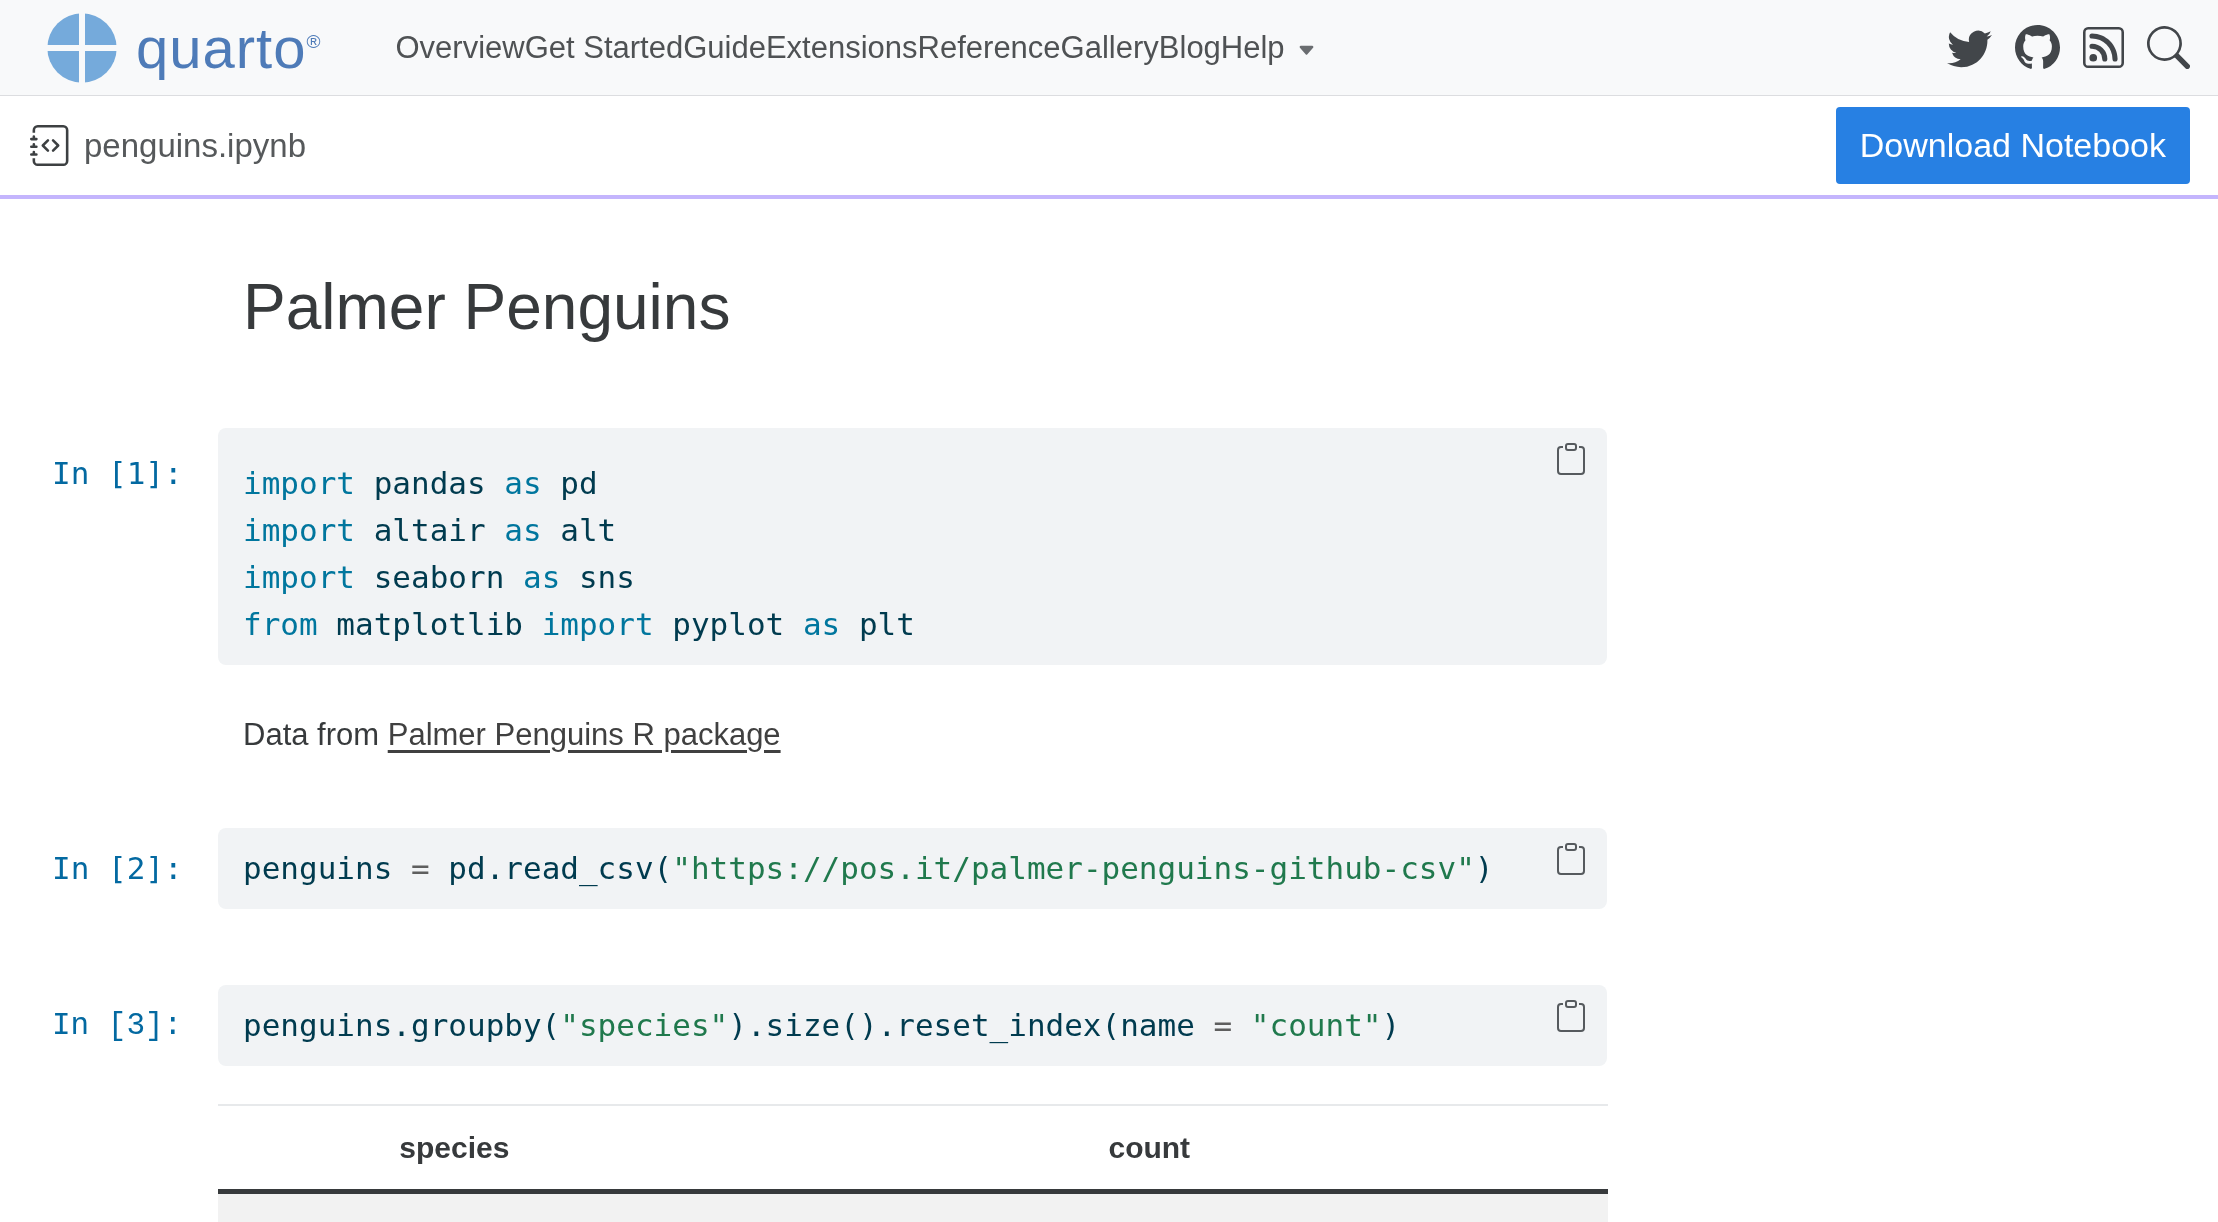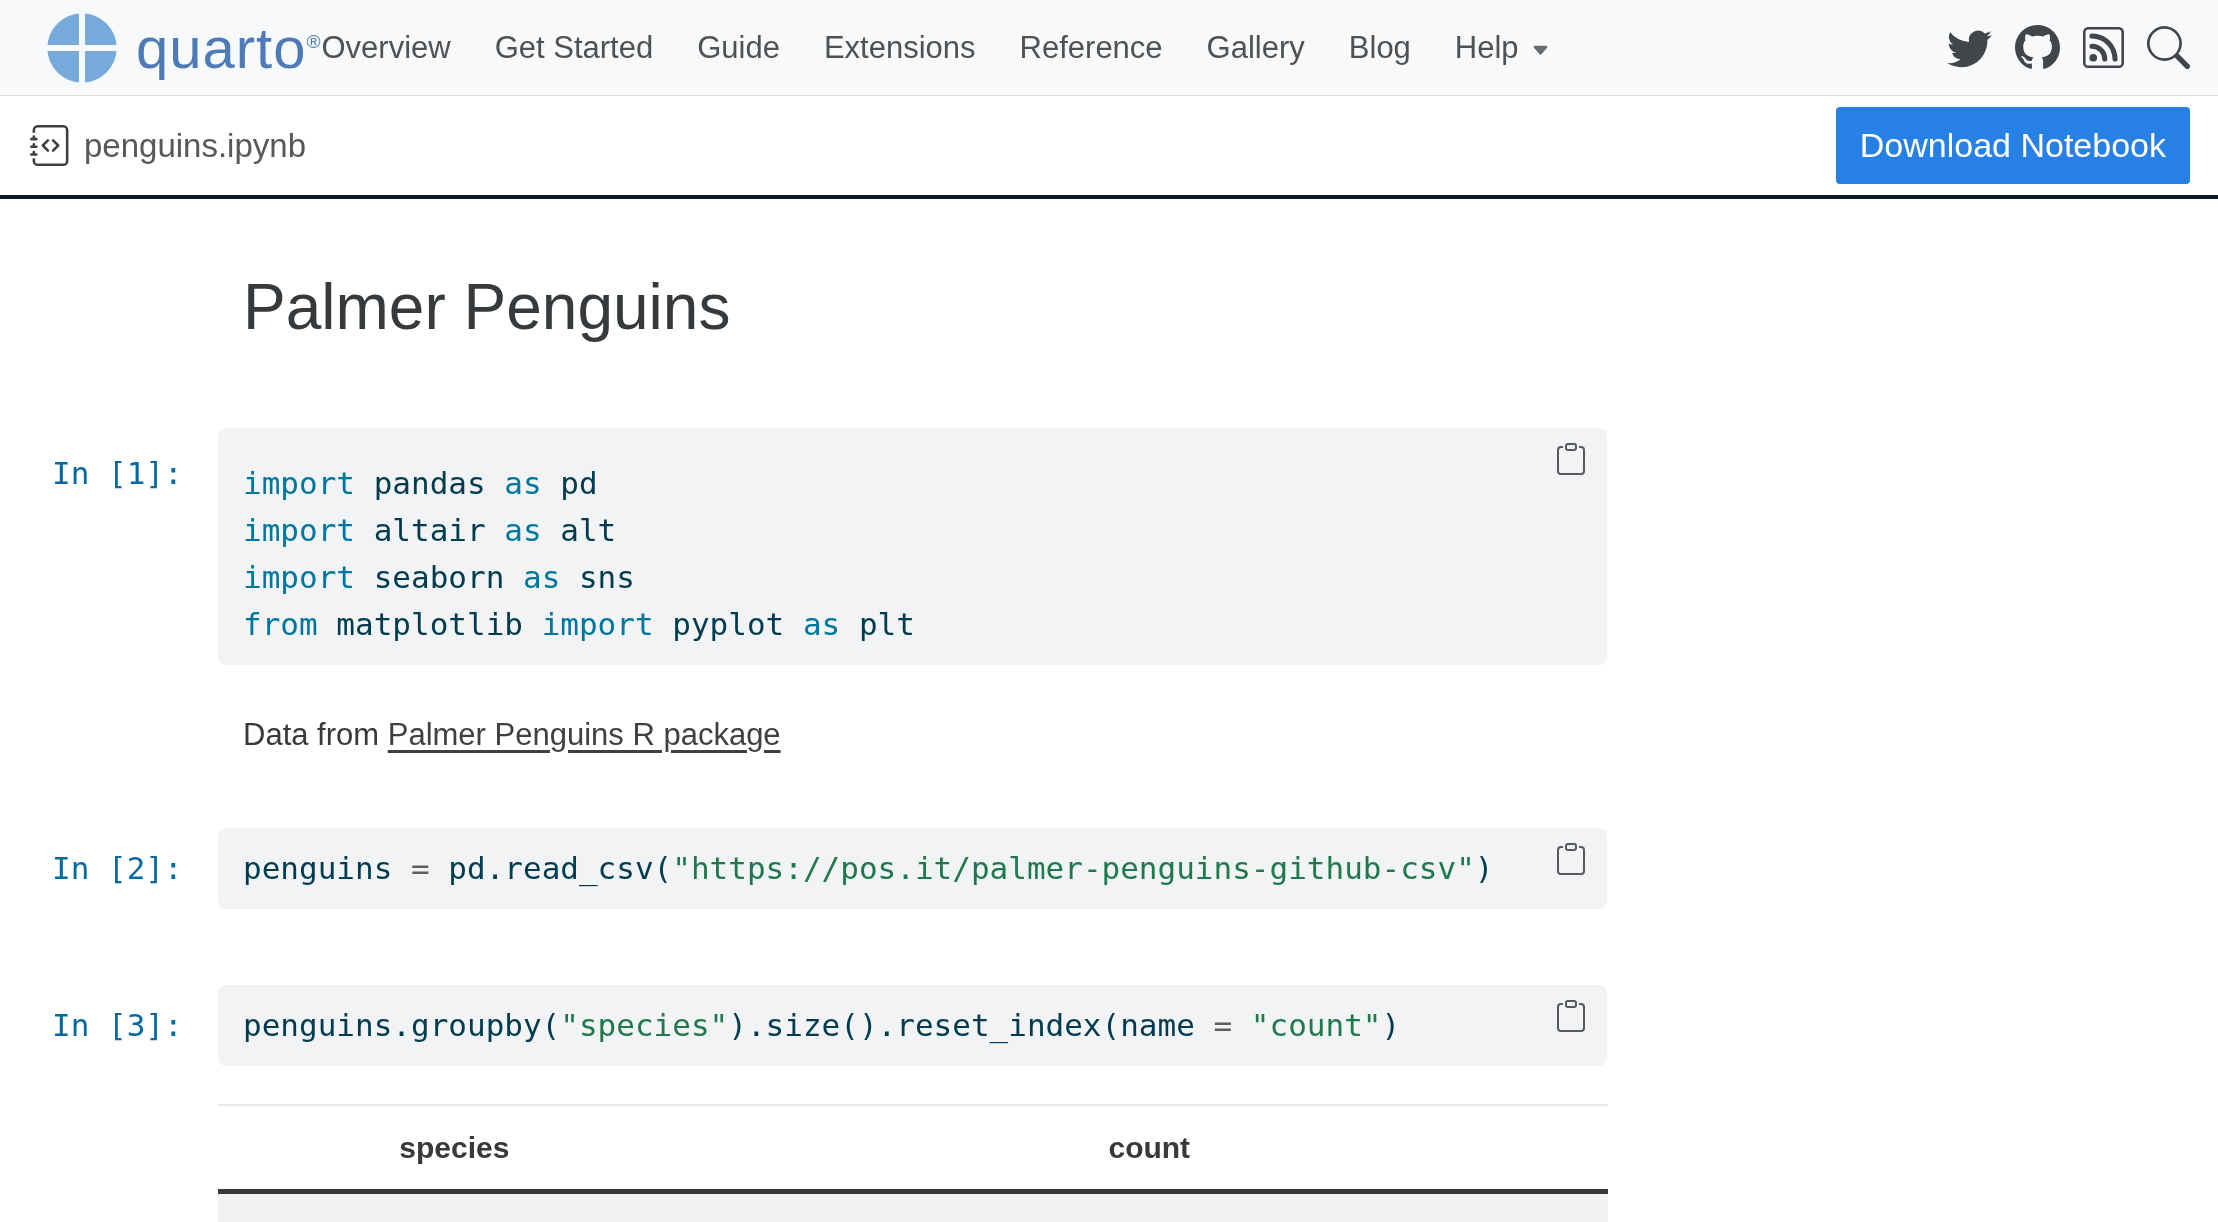--- a/index.html
+++ b/index.html
@@ -10,33 +10,33 @@
   }
 
   
   .navbar {
     height:96px; background:#f8f9fa; border-bottom:1px solid #dcdde0;
     display:flex; align-items:center; padding:0 28px 0 45px;
   }
   .brand { display:flex; align-items:center; gap:17px; text-decoration:none; cursor:pointer; }
   .wordmark { font-size:58px; color:#4e7bb8; letter-spacing:1px; line-height:1; }
   .wordmark-reg { font-size:19px; color:#4e7bb8; vertical-align:super; line-height:1; }
-  .nav-links { display:flex; align-items:center; gap:44px; list-style:none; }
+  .nav-links { display:flex; align-items:center; margin-left:74px; list-style:none; }
   .nav-link {
     font-size:31px; color:#4f5254; text-decoration:none; cursor:pointer;
     display:flex; align-items:center; gap:12px; white-space:nowrap;
   }
   .caret-down { width:19px; height:19px; fill:#6a6d70; margin-top:6px; }
   .nav-icons { margin-left:auto; display:flex; align-items:center; gap:23px; }
   .nav-icon-btn { background:none; border:none; cursor:pointer; display:flex; align-items:center; }
   .nav-icon-btn svg { fill:#42464a; }
 
   
   .subheader {
-    height:103px; background:#ffffff; border-bottom:4px solid #0f172a;
+    height:103px; background:#ffffff; border-bottom:4px solid #c4b5fd;
     display:flex; align-items:center; padding:0 28px 0 30px;
   }
   .file-info { display:flex; align-items:center; gap:13px; }
   .file-info svg { fill:#3d4042; }
   .filename { font-size:33px; color:#56595b; }
   .download-btn {
     margin-left:auto; background:#2780e3; color:#ffffff; border:none; cursor:pointer;
     font-family:"Liberation Sans", sans-serif; font-size:34px;
     padding:19px 24px; border-radius:4px; line-height:1.15;
   }
@@ -171,21 +171,21 @@
         <button class="copy-btn">
           <svg width="32" height="32" viewBox="0 0 16 16">
               <path d="M4 1.5H3a2 2 0 0 0-2 2V14a2 2 0 0 0 2 2h10a2 2 0 0 0 2-2V3.5a2 2 0 0 0-2-2h-1v1h1a1 1 0 0 1 1 1V14a1 1 0 0 1-1 1H3a1 1 0 0 1-1-1V3.5a1 1 0 0 1 1-1h1v-1z"></path>
               <path d="M9.5 1a.5.5 0 0 1 .5.5v1a.5.5 0 0 1-.5.5h-3a.5.5 0 0 1-.5-.5v-1a.5.5 0 0 1 .5-.5h3zm-3-1A1.5 1.5 0 0 0 5 1.5v1A1.5 1.5 0 0 0 6.5 4h3A1.5 1.5 0 0 0 11 2.5v-1A1.5 1.5 0 0 0 9.5 0h-3z"></path>
             </svg>
         </button>
       </div>
     </div>
 
     <div class="nb-row" style="margin-top:76px;">
-      <div class="nb-label mono" style="padding-top:17px;">In [3]:</div>
+      <div class="nb-label mono" style="padding-top:17px;font-family:Liberation Mono, monospace;">In [3]:</div>
       <div class="cell" style="padding:17px 25px;">
         <div class="code mono"><div class="code-line"><span class="tk-id">penguins.groupby(</span><span class="tk-st">"species"</span><span class="tk-id">).size().reset_index(name </span><span class="tk-op">= </span><span class="tk-st">"count"</span><span class="tk-id">)</span></div></div>
         <button class="copy-btn">
           <svg width="32" height="32" viewBox="0 0 16 16">
               <path d="M4 1.5H3a2 2 0 0 0-2 2V14a2 2 0 0 0 2 2h10a2 2 0 0 0 2-2V3.5a2 2 0 0 0-2-2h-1v1h1a1 1 0 0 1 1 1V14a1 1 0 0 1-1 1H3a1 1 0 0 1-1-1V3.5a1 1 0 0 1 1-1h1v-1z"></path>
               <path d="M9.5 1a.5.5 0 0 1 .5.5v1a.5.5 0 0 1-.5.5h-3a.5.5 0 0 1-.5-.5v-1a.5.5 0 0 1 .5-.5h3zm-3-1A1.5 1.5 0 0 0 5 1.5v1A1.5 1.5 0 0 0 6.5 4h3A1.5 1.5 0 0 0 11 2.5v-1A1.5 1.5 0 0 0 9.5 0h-3z"></path>
             </svg>
         </button>
       </div>
     </div>

